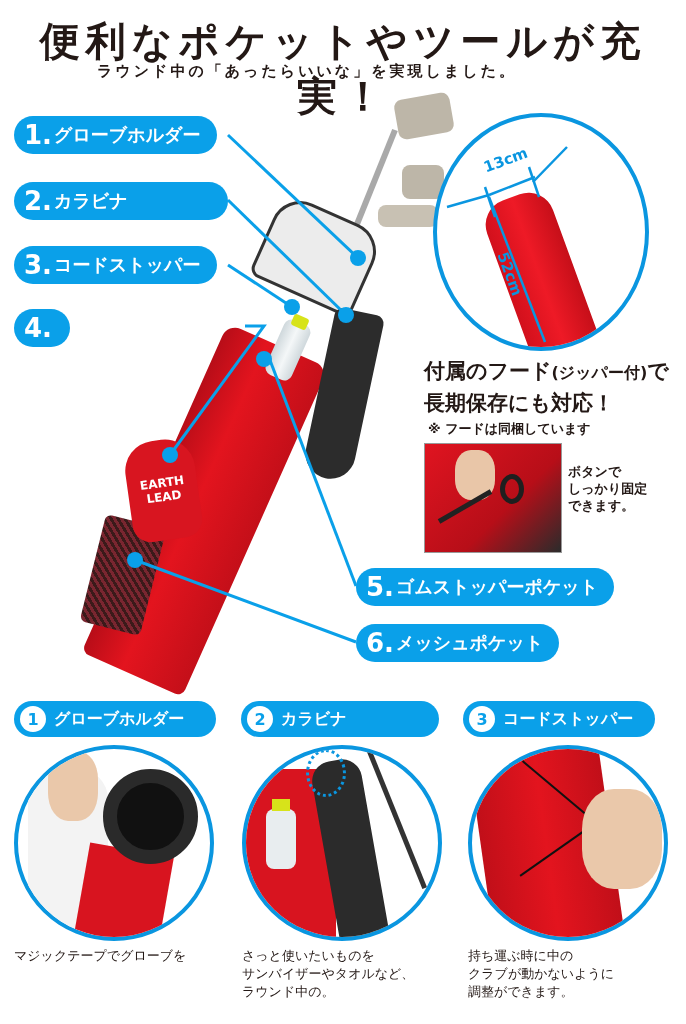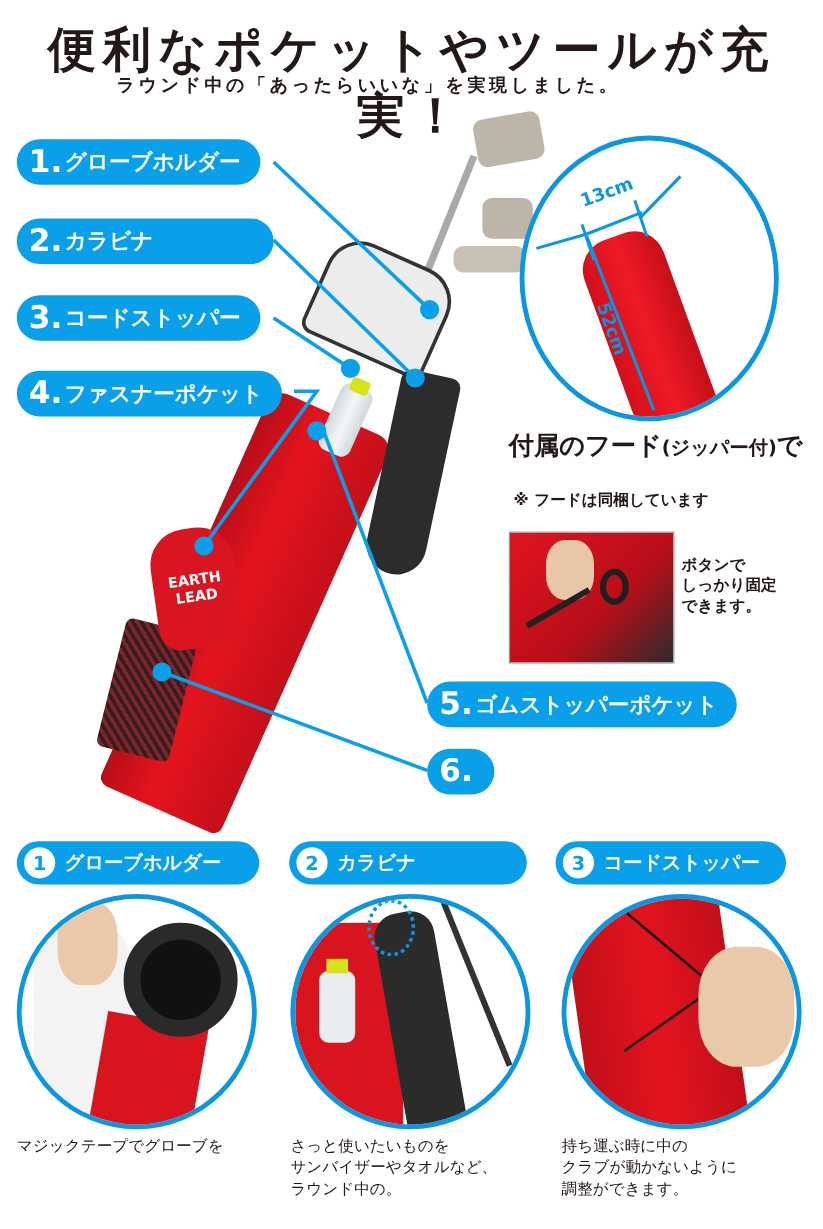--- a/index.html
+++ b/index.html
@@ -45,21 +45,21 @@
   
   .hood-circle { position: absolute; left: 433px; top: 113px; width: 216px; height: 238px;
     border: 4px solid #0a96e0; border-radius: 50%; overflow: hidden; background: #fff; }
   .hood { position: absolute; left: 70px; top: 75px; width: 70px; height: 180px;
     background: linear-gradient(90deg,#d2101c,#ee1a26,#c60f19); border-radius: 26px 26px 10px 10px;
     transform: rotate(-20deg); }
   .dim-label { position: absolute; color: #0a96e0; font-weight: bold; font-size: 15px; }
 
   .hood-text { position: absolute; left: 424px; top: 356px; font-weight: bold; font-size: 21px; line-height: 30px; color: #231815; }
   .hood-text .small { font-size: 16px; }
-  .hood-note { position: absolute; left: 428px; top: 408px; font-weight: bold; font-size: 13px; color: #231815; }
+  .hood-note { position: absolute; left: 428px; top: 420px; font-weight: bold; font-size: 13px; color: #231815; }
   .hood-photo { position: absolute; left: 424px; top: 443px; width: 138px; height: 110px;
     background: linear-gradient(135deg,#e01420 0%,#b70e18 60%,#2b2b2b 100%); border: 1px solid #999; }
   .hood-photo .hand { position: absolute; left: 30px; top: 6px; width: 40px; height: 50px; background: #e9c6a8; border-radius: 40%; }
   .hood-photo .ring { position: absolute; left: 75px; top: 30px; width: 24px; height: 30px; border: 5px solid #1f1f1f; border-radius: 50%; }
   .hood-photo .leg { position: absolute; left: 10px; top: 60px; width: 60px; height: 5px; background: #222; transform: rotate(-30deg); }
   .btn-text { position: absolute; left: 568px; top: 463px; font-weight: bold; font-size: 13px; line-height: 17px; color: #231815; }
 
   
   .feat-pill { position: absolute; top: 701px; height: 36px; background: #0aa0e9; border-radius: 18px;
     display: flex; align-items: center; padding-left: 6px; color: #fff; font-weight: bold; font-size: 16px; }
@@ -135,28 +135,28 @@
 <div class="pill" style="left:14px; top:182px; width:214px;">
   <span class="num">2.</span>
   <span>カラビナ</span>
 </div>
 <div class="pill" style="left:14px; top:246px;">
   <span class="num">3.</span>
   <span>コードストッパー</span>
 </div>
 <div class="pill" style="left:14px; top:309px;">
   <span class="num">4.</span>
-  <span>ファスナーポケット</span>
 </div>
 <div class="pill" style="left:356px; top:568px;">
   <span class="num">5.</span>
   <span>ゴムストッパーポケット</span>
 </div>
 <div class="pill" style="left:356px; top:624px;">
   <span class="num">6.</span>
+  <span>メッシュポケット</span>
 </div>
 
 <div class="hood-circle">
   <div class="hood"></div>
   <svg style="position:absolute;left:0;top:0;width:216px;height:238px;">
     <g stroke="#0a96e0" stroke-width="2.5" fill="none">
       <line x1="10" y1="90" x2="52" y2="78"></line>
       <line x1="96" y1="65" x2="130" y2="30"></line>
       <line x1="52" y1="78" x2="98" y2="60"></line>
       <line x1="52" y1="80" x2="108" y2="225"></line>
@@ -165,20 +165,21 @@
     </g>
   </svg>
   <div class="dim-label" style="left:46px; top:34px; transform:rotate(-20deg);">13cm</div>
   <div class="dim-label" style="left:50px; top:148px; transform:rotate(70deg);">52cm</div>
 </div>
 
 <div class="hood-text">
   <div>
     <span>付属のフード</span><span class="small">(ジッパー付)</span><span>で</span>
   </div>
+  <div>長期保存にも対応！</div>
 </div>
 <div class="hood-note">※ フードは同梱しています</div>
 
 <div class="hood-photo">
   <div class="hand"></div>
   <div class="ring"></div>
   <div class="leg"></div>
 </div>
 <div class="btn-text">
   <div>ボタンで</div>

